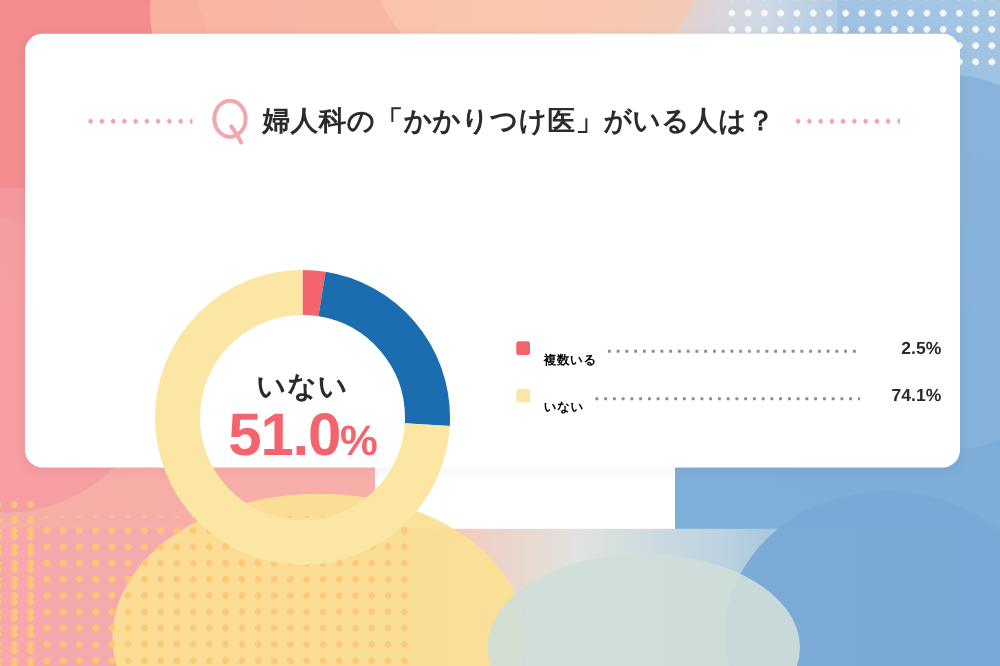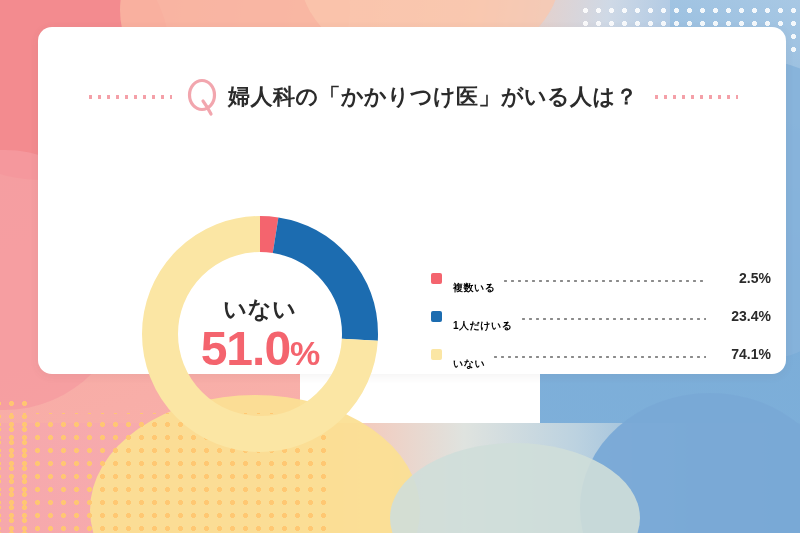--- a/index.html
+++ b/index.html
@@ -75,21 +75,21 @@
     left: 0; top: 395px;
     width: 34px; height: 138px;
     background-image: radial-gradient(circle at center, rgba(255,199,112,.95) 2.6px, transparent 2.8px);
     background-size: 13px 13px;
     background-position: 5px 2px;
   }
 
   
   .card {
     position: absolute;
-    left: 38px; top: 27px;
+    left: 20px; top: 27px;
     width: 748px; height: 347px;
     background: #ffffff;
     border-radius: 14px;
     box-shadow: 0 2px 10px rgba(90,70,70,.07);
   }
 
   
   .title-row {
     position: absolute;
     left: 0; top: 50px;
@@ -262,26 +262,20 @@
     </div>
 
     <div class="legend">
       <div class="legend-row">
         <span class="swatch" id="sw-0" style="background: rgb(244, 100, 110);"></span>
         <span class="legend-label">複数いる</span>
         <span class="leader"></span>
         <span class="legend-value">2.5%</span>
       </div>
       <div class="legend-row">
-        <span class="swatch" id="sw-1" style="background: rgb(28, 108, 176);"></span>
-        <span class="legend-label">1人だけいる</span>
-        <span class="leader"></span>
-        <span class="legend-value">23.4%</span>
-      </div>
-      <div class="legend-row">
         <span class="swatch" id="sw-2" style="background: rgb(251, 230, 164);"></span>
         <span class="legend-label">いない</span>
         <span class="leader"></span>
         <span class="legend-value">74.1%</span>
       </div>
     </div>
 
   </div>
 </div>
 

